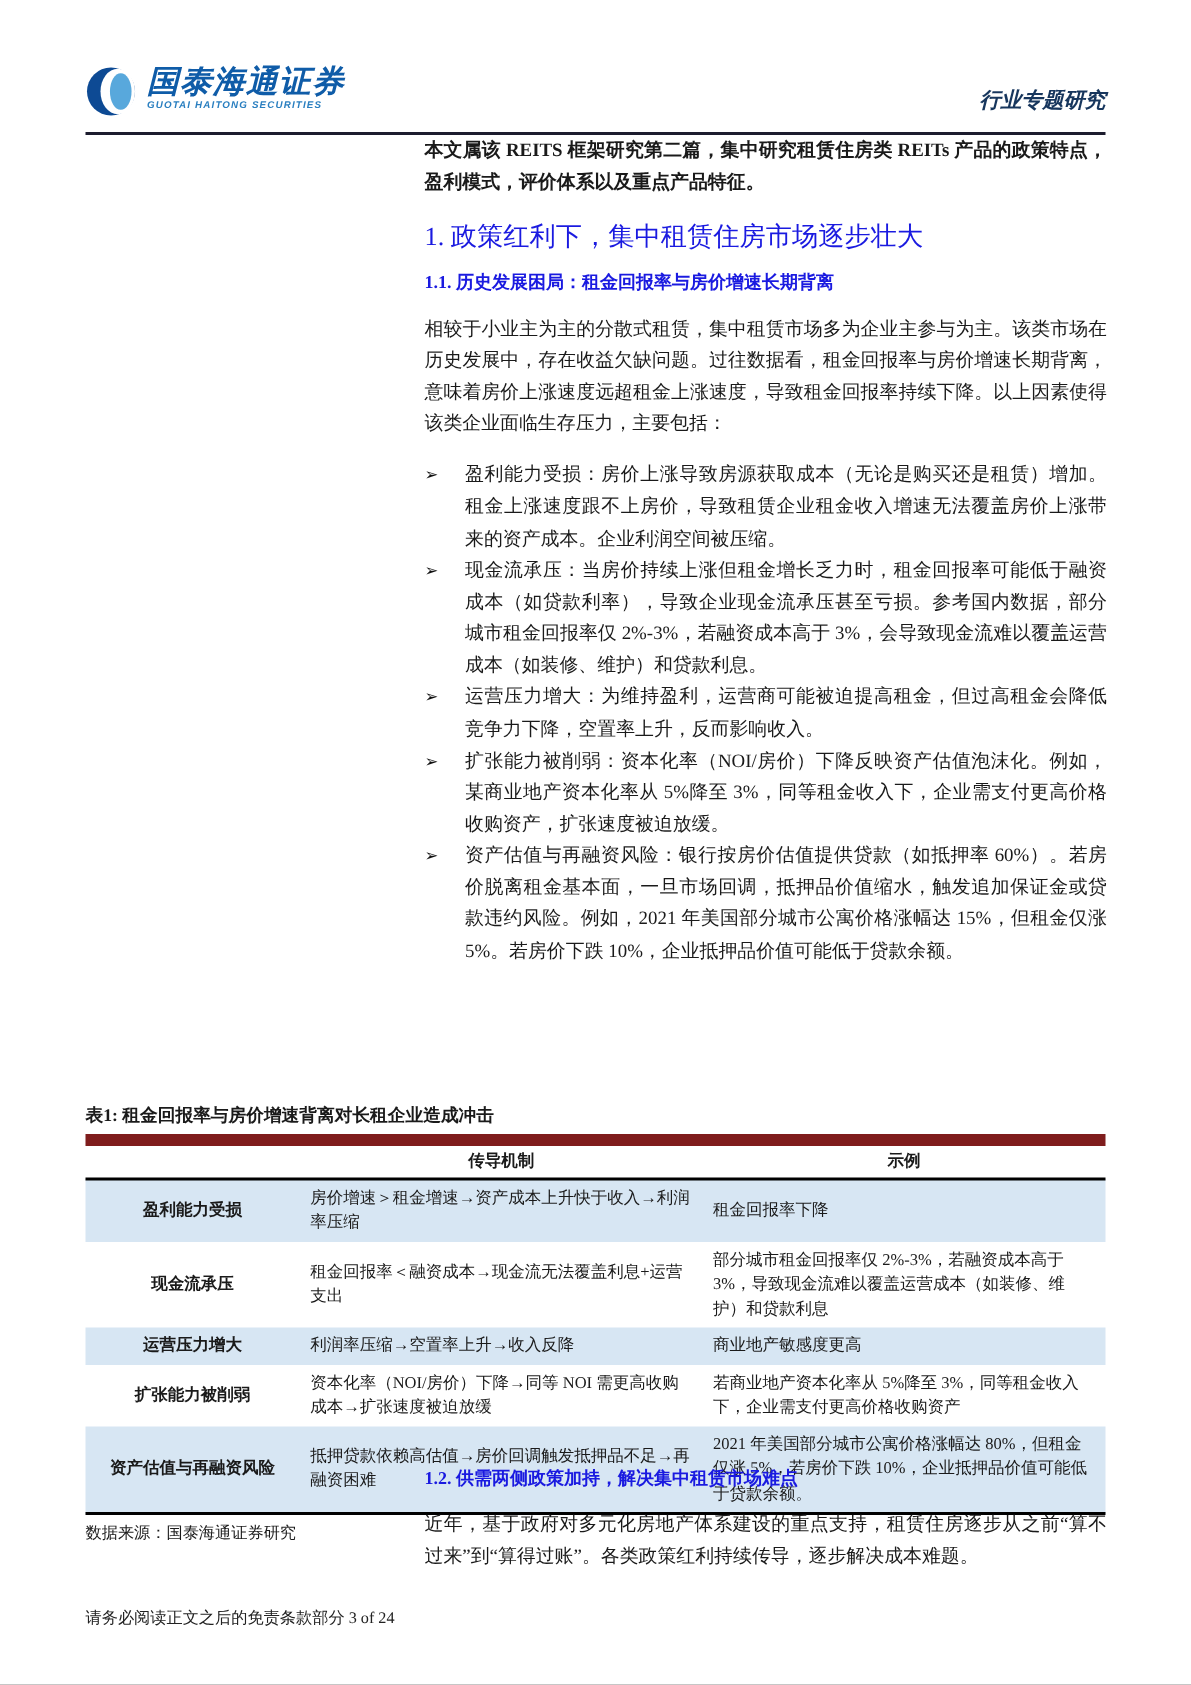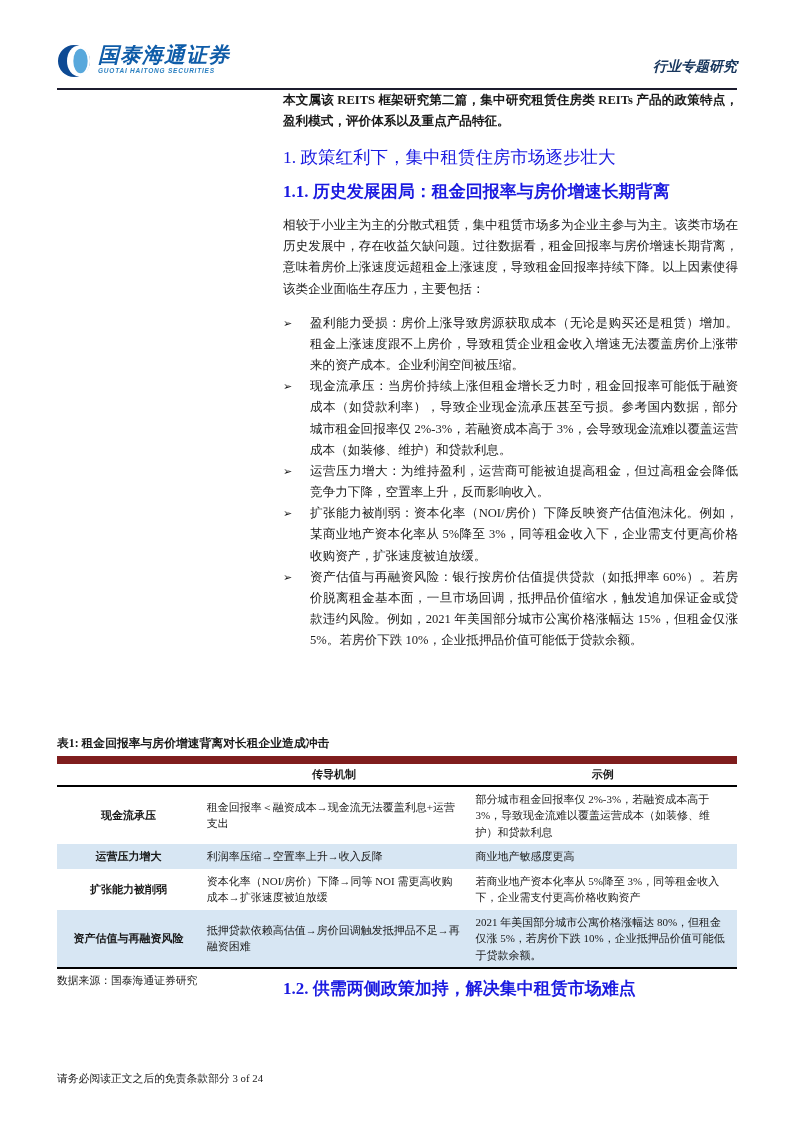--- a/index.html
+++ b/index.html
@@ -37,21 +37,21 @@
     position:absolute;left:283px;width:455px;top:90px;
     font-size:12.6px;line-height:1.68;text-align:justify;
   }
   .p{margin:0 0 13px 0;}
   .p.lead{font-weight:600;}
   .h1{
     color:#1a1ae0;font-size:17.5px;font-weight:normal;
     margin:14px 0 12px 0;line-height:1.3;text-align:left;
   }
   .h2{
-    color:#1a1ae0;font-size:17px;font-weight:bold;
+    color:#1a1ae0;font-size:12px;font-weight:bold;
     margin:10px 0 12px 0;line-height:1.3;text-align:left;
   }
   .bullets{list-style:none;margin:2px 0 0 0;padding:0;}
   .bullets li{display:flex;margin:0;}
   .bullets .marker{
     width:27px;flex:0 0 27px;font-size:11px;line-height:21px;color:#111;
     font-family:"DejaVu Sans",sans-serif;
   }
   .bullets .btext{flex:1;}
   
@@ -149,20 +149,25 @@
     <div class="tbl-title">表1:  租金回报率与房价增速背离对长租企业造成冲击</div>
     <table class="impact">
       <thead>
         <tr>
           <th style="width:21%"></th>
           <th style="width:39.5%">传导机制</th>
           <th style="width:39.5%">示例</th>
         </tr>
       </thead>
       <tbody>
+          <tr class="alt">
+            <td class="rowhead">盈利能力受损</td>
+            <td>房价增速＞租金增速→资产成本上升快于收入→利润率压缩</td>
+            <td>租金回报率下降</td>
+          </tr>
           <tr>
             <td class="rowhead">现金流承压</td>
             <td>租金回报率＜融资成本→现金流无法覆盖利息+运营支出</td>
             <td>部分城市租金回报率仅 2%-3%，若融资成本高于 3%，导致现金流难以覆盖运营成本（如装修、维护）和贷款利息</td>
           </tr>
           <tr class="alt">
             <td class="rowhead">运营压力增大</td>
             <td>利润率压缩→空置率上升→收入反降</td>
             <td>商业地产敏感度更高</td>
           </tr>
@@ -176,17 +181,18 @@
             <td>抵押贷款依赖高估值→房价回调触发抵押品不足→再融资困难</td>
             <td>2021 年美国部分城市公寓价格涨幅达 80%，但租金仅涨 5%，若房价下跌 10%，企业抵押品价值可能低于贷款余额。</td>
           </tr>
         </tbody>
     </table>
     <div class="src">数据来源：国泰海通证券研究</div>
   </div>
 
   <div class="sec12">
     <div class="h2" style="margin-top:12px">1.2. 供需两侧政策加持，解决集中租赁市场难点</div>
+    <p class="p">近年，基于政府对多元化房地产体系建设的重点支持，租赁住房逐步从之前“算不过来”到“算得过账”。各类政策红利持续传导，逐步解决成本难题。</p>
   </div>
 
   <div class="footer">请务必阅读正文之后的免责条款部分 3 of 24</div>
 
 </div>
 
 </body></html>

